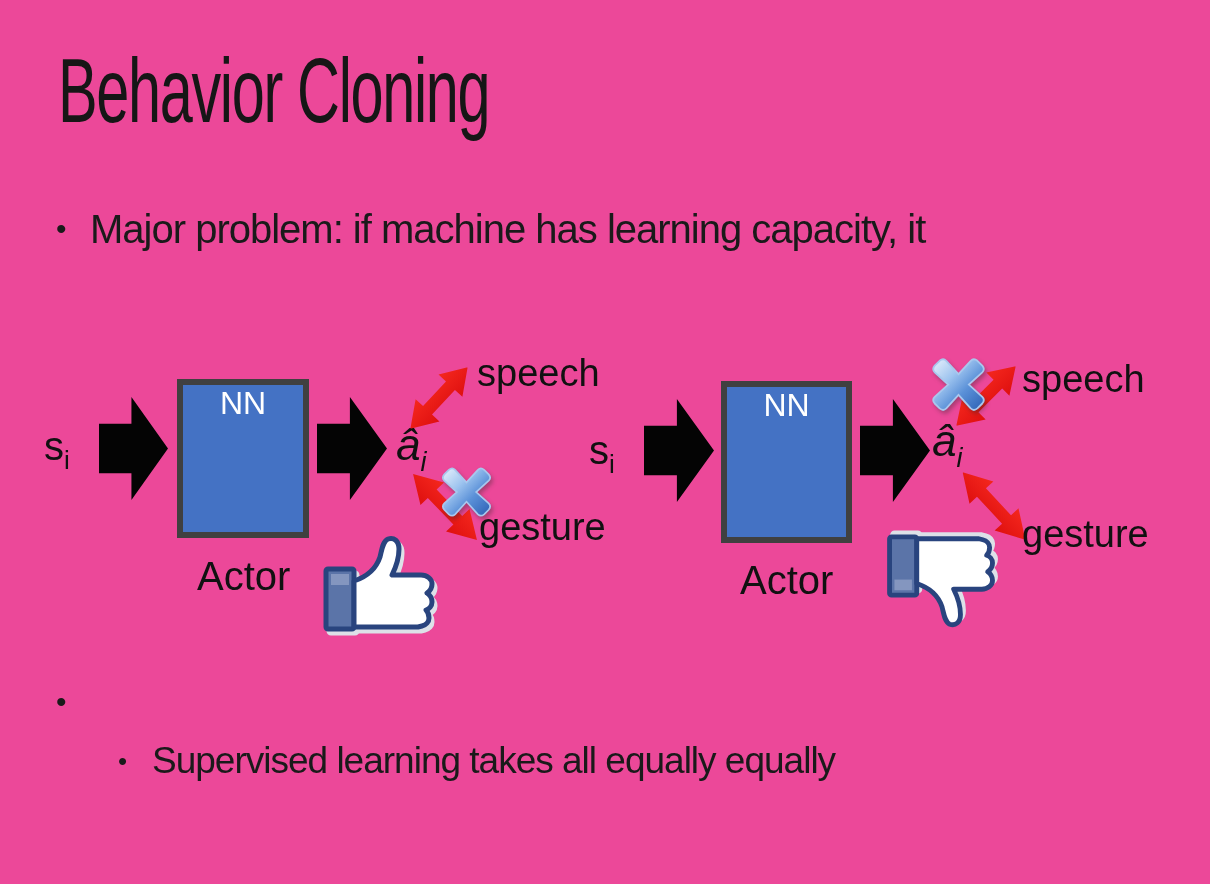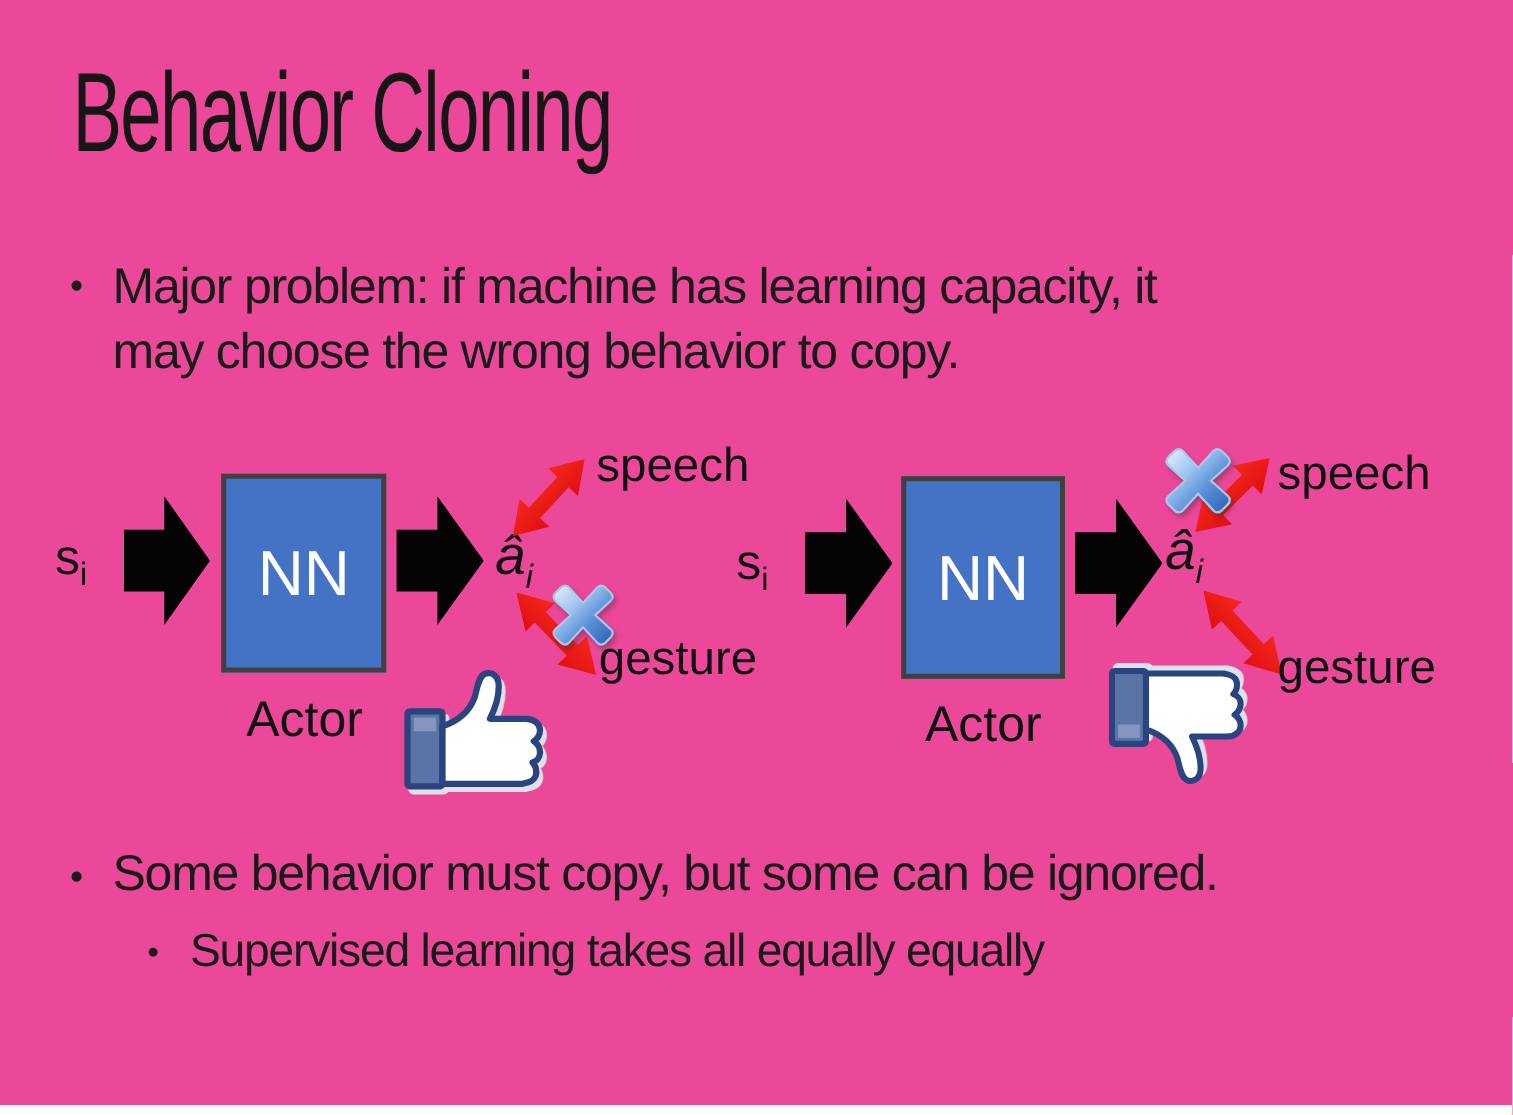--- a/index.html
+++ b/index.html
@@ -25,23 +25,23 @@
   .b3 .marker{font-size:26px;line-height:44px;}
 
   
   .lbl{font-size:38px;color:#111;text-align:center;}
   .sub{font-size:26px;vertical-align:-9px;}
   .math{font-family:Liberation Sans, sans-serif;font-style:italic;font-size:44px;color:#111;}
   .math .msub{font-size:27px;vertical-align:-11px;font-style:italic;}
 
   
   .nnbox{
-    background:#4472C4;border:4px solid #404040;box-sizing:border-box;
-    display:flex;align-items:center;justify-content:center;
-    color:#fff;font-size:51px;
+    background:#4472C4;border:6px solid #404040;box-sizing:border-box;
+    display:flex;justify-content:center;
+    color:#fff;font-size:32px;
   }
 
   
   .barrow{
     background:#040404;
     clip-path:polygon(0% 26%,47% 26%,47% 0%,100% 50%,47% 100%,47% 74%,0% 74%);
   }
 
   
   .redarrow{
@@ -80,21 +80,20 @@
       <path id="xshape" d="M50 34 L70 12 Q75 7 81 12 L89 20 Q94 26 89 31 L67 51 L89 71 Q94 76 89 82 L81 90 Q75 95 70 90 L50 68 L30 90 Q25 95 19 90 L11 82 Q6 76 11 71 L33 51 L11 31 Q6 26 11 20 L19 12 Q25 7 30 12 Z"></path>
     </defs>
   </svg>
 
   <div class="abs title nowrap">Behavior Cloning</div>
 
   <div class="abs bullet b1">
     <span class="marker">•</span>
     <span>
       <span style="display:block">Major problem: if machine has learning capacity, it</span>
-      <span style="display:block">may choose the wrong behavior to copy.</span>
     </span>
   </div>
 
   <div>
     <span class="abs lbl nowrap" style="left:44px;top:424px;font-size:40px;"><span>s</span><span class="sub">i</span></span>
 
     <div class="abs barrow" style="left:99px;top:397px;width:69px;height:103px;"></div>
 
     <div class="abs nnbox" style="left:177px;top:379px;width:132px;height:159px;">
       <span>NN</span>
@@ -146,21 +145,20 @@
 
     <span class="abs lbl nowrap" style="left:740px;top:558px;font-size:40px;">Actor</span>
 
     <svg class="abs thumb thumb-down" style="left:884px;top:531px;" width="117" height="101" viewBox="0 0 117 104">
       <use href="#thumbshape"></use>
     </svg>
   </div>
 
   <div class="abs bullet b2">
     <span class="marker">•</span>
-    <span>Some behavior must copy, but some can be ignored.</span>
   </div>
 
   <div class="abs bullet b3">
     <span class="marker">•</span>
     <span>Supervised learning takes all equally equally</span>
   </div>
 
   <div class="abs cutoff"></div>
 
 </div>

